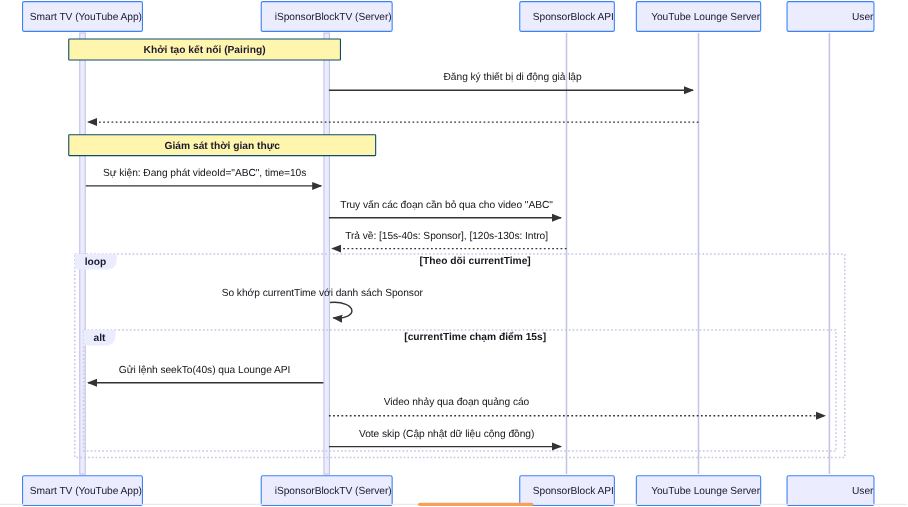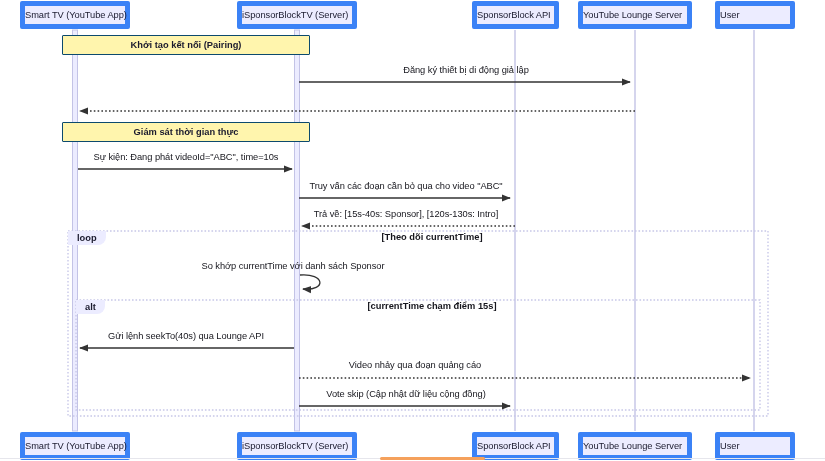--- a/index.html
+++ b/index.html
@@ -13,25 +13,25 @@
     width: 825px;
     height: 461px;
     overflow: hidden;
     background: #ffffff;
   }
   #svg-layer { position: absolute; left: 0; top: 0; }
 
   .actor-box {
     position: absolute;
     background: #ECECFF;
-    border: 5px solid #3b82f6;
+    border: 1px solid #3b82f6;
     border-radius: 2px;
     display: flex;
     align-items: center;
-    justify-content: flex-start;
+    justify-content: flex-end;
     font-size: 9.3px;
     color: #1a1a2e;
     white-space: nowrap;
     letter-spacing: -0.05px;
   }
   .note-box {
     position: absolute;
     background: #FFF5AD;
     border: 1px solid #0c4a6e;
     border-radius: 1px;
@@ -160,21 +160,21 @@
   <div class="actor-box" style="left:578px; top:432px; width:114px; height:28px;">
     <span>YouTube Lounge Server</span>
   </div>
   <div class="actor-box" style="left:715px; top:432px; width:80px;  height:28px;">
     <span>User</span>
   </div>
 
   <div class="note-box" style="left:62px; top:35px;  width:248px; height:20px;">
     <span>Khởi tạo kết nối (Pairing)</span>
   </div>
-  <div class="note-box" style="left:62px; top:122px; width:248px; height:20px;">
+  <div class="note-box" style="left:62px; top:122px; width:280px; height:20px;">
     <span>Giám sát thời gian thực</span>
   </div>
 
   <div class="frame-label" style="left:68px; top:231px; height:14px;">
     <span>loop</span>
   </div>
   <div class="frame-cond" style="left:332px; top:232px; width:200px;">
     <span>[Theo dõi currentTime]</span>
   </div>
 

